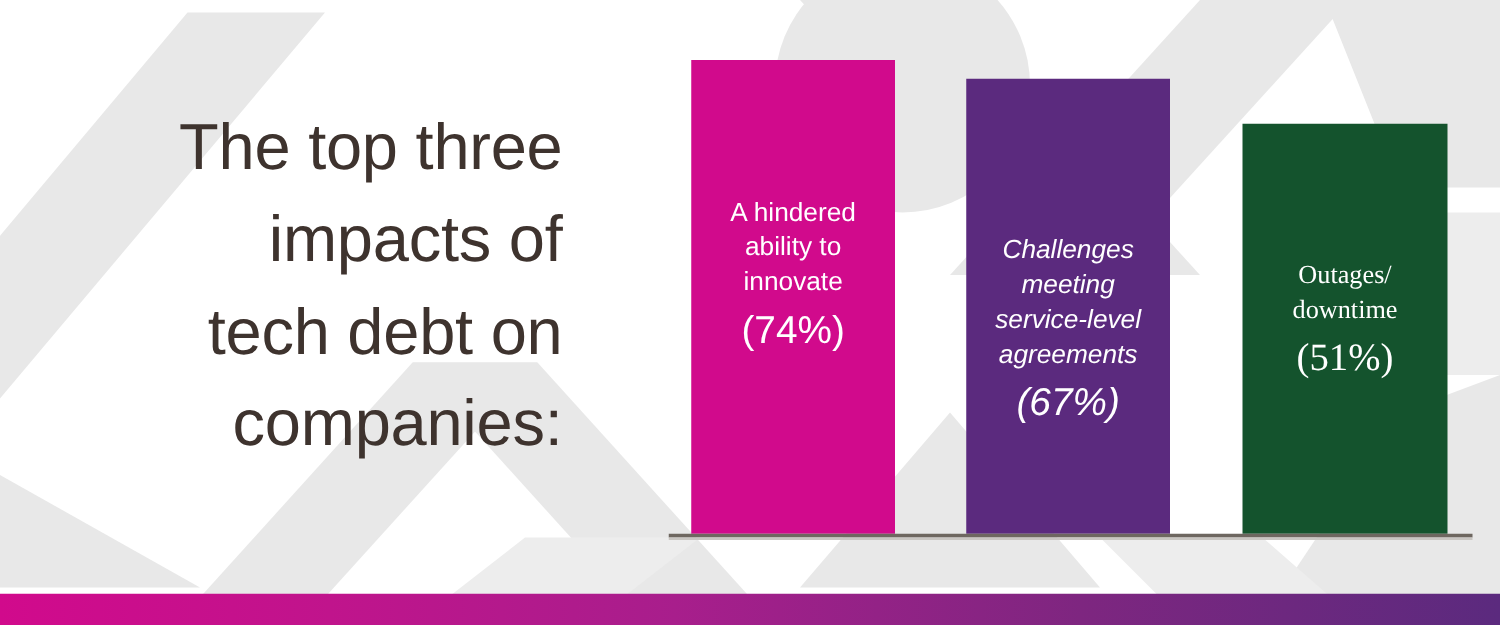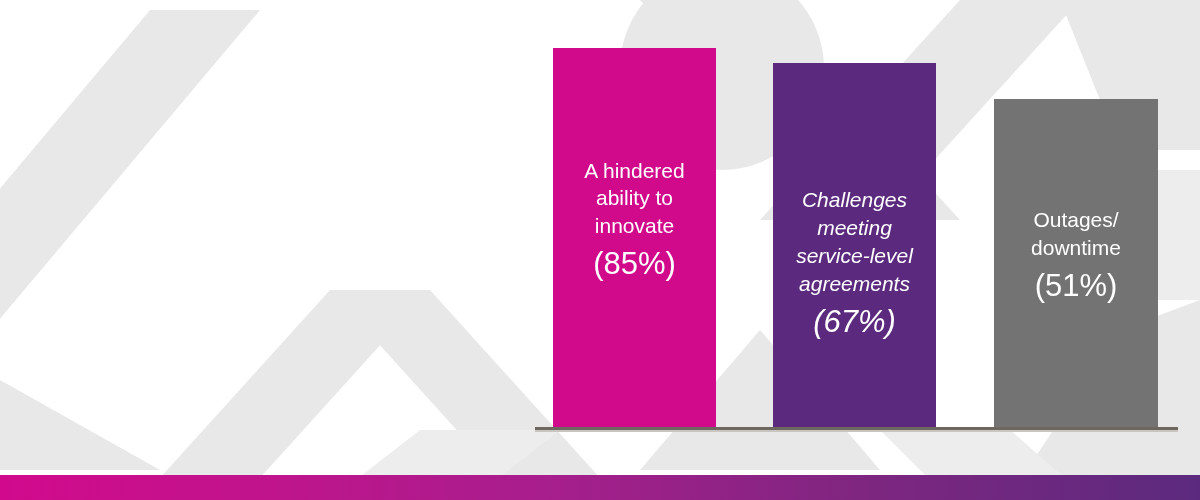--- a/index.html
+++ b/index.html
@@ -147,43 +147,47 @@
         <polygon points="0,470 160,470 0,380"></polygon>
       </g>
       <g fill="#EDEDED">
         <polygon points="420,430 560,430 470,500 330,500"></polygon>
         <polygon points="880,430 1010,430 1090,500 950,500"></polygon>
         <polygon points="1140,170 1200,170 1200,300 1140,300"></polygon>
       </g>
     </svg>
   </div>
 
+  <div class="headline" style="color: rgb(62, 51, 46);">The top three
+impacts of
+tech debt on
+companies:</div>
 
   <div class="plot">
 
     <div class="bar" id="bar-0" style="background: rgb(209, 10, 140); color: rgb(255, 255, 255);">
       <div class="bar-inner">
         <div class="bar-label">A hindered
 ability to
 innovate</div>
-        <div class="bar-value">(85%)</div>
+        <div class="bar-value">(74%)</div>
       </div>
     </div>
 
     <div class="bar" id="bar-1" style="background: rgb(91, 42, 126); color: rgb(255, 255, 255); font-style: italic;">
       <div class="bar-inner">
         <div class="bar-label">Challenges
 meeting
 service-level
 agreements</div>
         <div class="bar-value">(67%)</div>
       </div>
     </div>
 
-    <div class="bar" id="bar-2" style="background: #737373; color: rgb(255, 255, 255);">
+    <div class="bar" id="bar-2" style="background: #14532d; color: rgb(255, 255, 255); font-family: Liberation Serif, serif;">
       <div class="bar-inner">
         <div class="bar-label">Outages/
 downtime</div>
         <div class="bar-value">(51%)</div>
       </div>
     </div>
 
     <div class="baseline" style="background: rgb(110, 103, 96);"></div>
     <div class="baseline-shadow"></div>
   </div>

